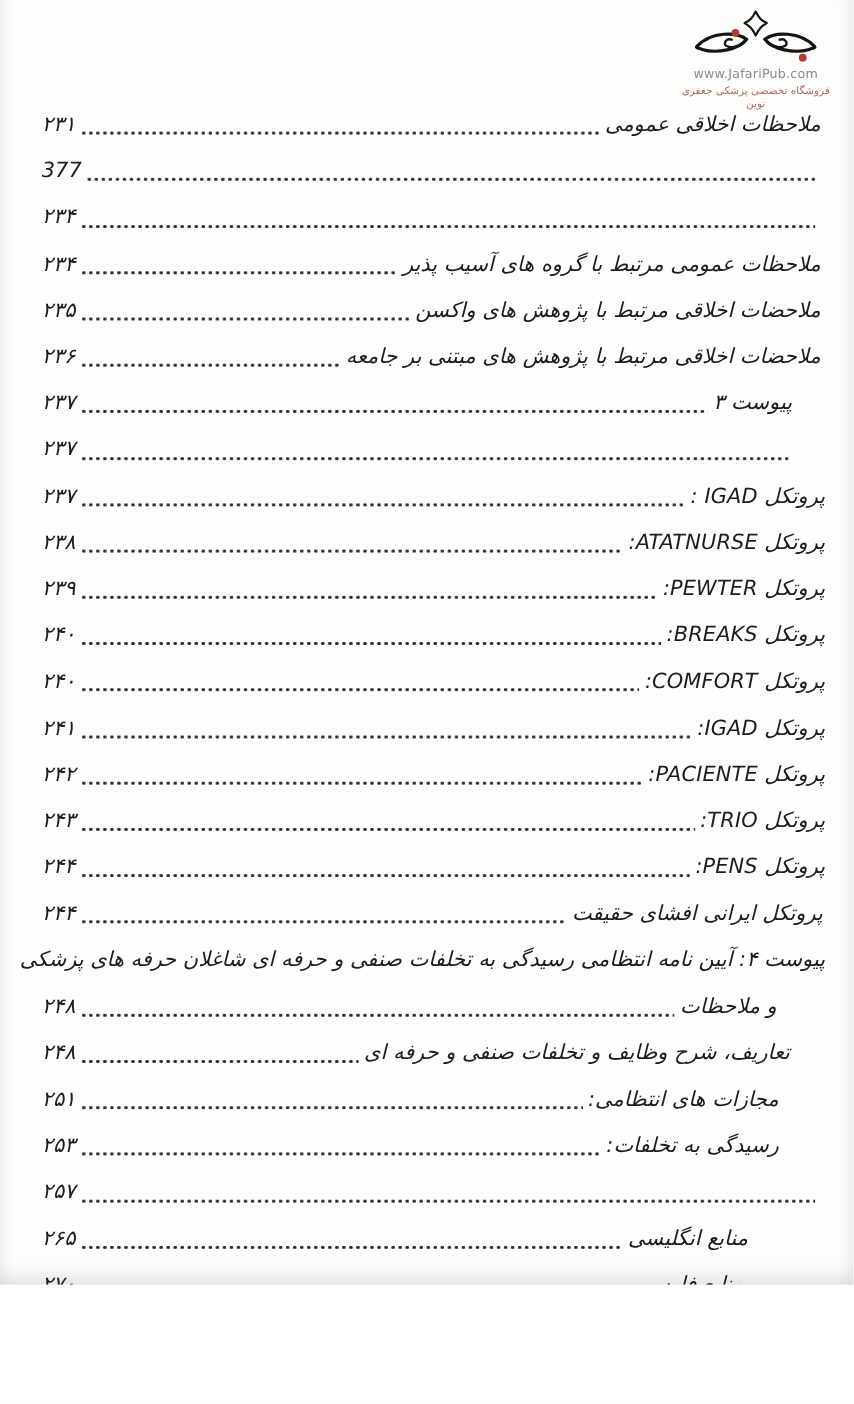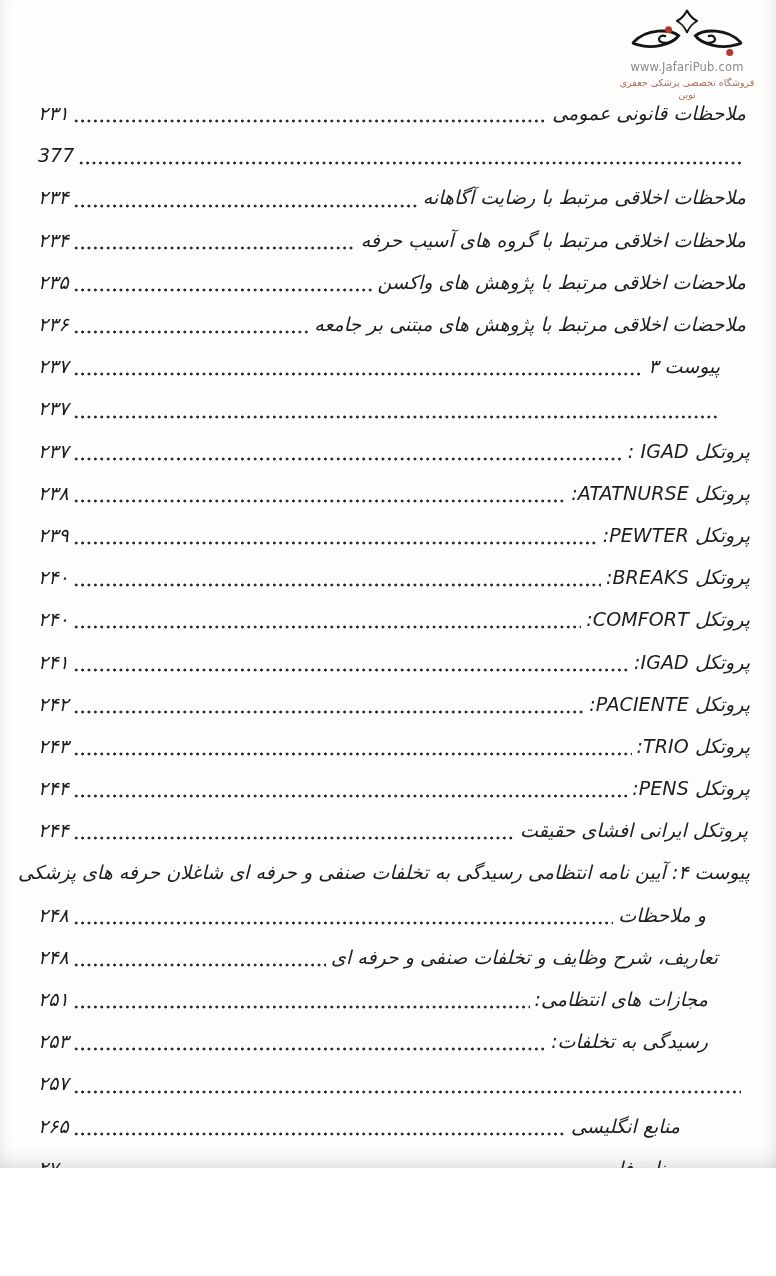--- a/index.html
+++ b/index.html
@@ -81,38 +81,37 @@
 
       <circle cx="48" cy="26" r="4.2" fill="#b23a32"></circle>
       <circle cx="121" cy="53" r="4.2" fill="#b23a32"></circle>
     </svg>
     <div class="url">www.JafariPub.com</div>
     <div class="tagline">فروشگاه تخصصی پزشکی جعفری نوین</div>
   </div>
 
   <div class="toc">
     <div class="toc-row" style="padding-right: 4px;">
-      <span class="toc-title">ملاحظات قانونی عمومی</span>
+      <span class="toc-title">ملاحظات اخلاقی عمومی</span>
       <span class="leader"></span>
       <span class="toc-page">۲۳۱</span>
     </div>
 
     <div class="toc-row" style="padding-right: 4px;">
       <span class="leader"></span>
       <span class="toc-page">377</span>
     </div>
 
     <div class="toc-row" style="padding-right: 4px;">
-      <span class="toc-title">ملاحظات اخلاقی مرتبط با رضایت آگاهانه</span>
       <span class="leader"></span>
       <span class="toc-page">۲۳۴</span>
     </div>
 
     <div class="toc-row" style="padding-right: 4px;">
-      <span class="toc-title">ملاحظات اخلاقی مرتبط با گروه های آسیب حرفه</span>
+      <span class="toc-title">ملاحظات عمومی مرتبط با گروه های آسیب پذیر</span>
       <span class="leader"></span>
       <span class="toc-page">۲۳۴</span>
     </div>
 
     <div class="toc-row" style="padding-right: 4px;">
       <span class="toc-title">ملاحضات اخلاقی مرتبط با پژوهش های واکسن</span>
       <span class="leader"></span>
       <span class="toc-page">۲۳۵</span>
     </div>
 

